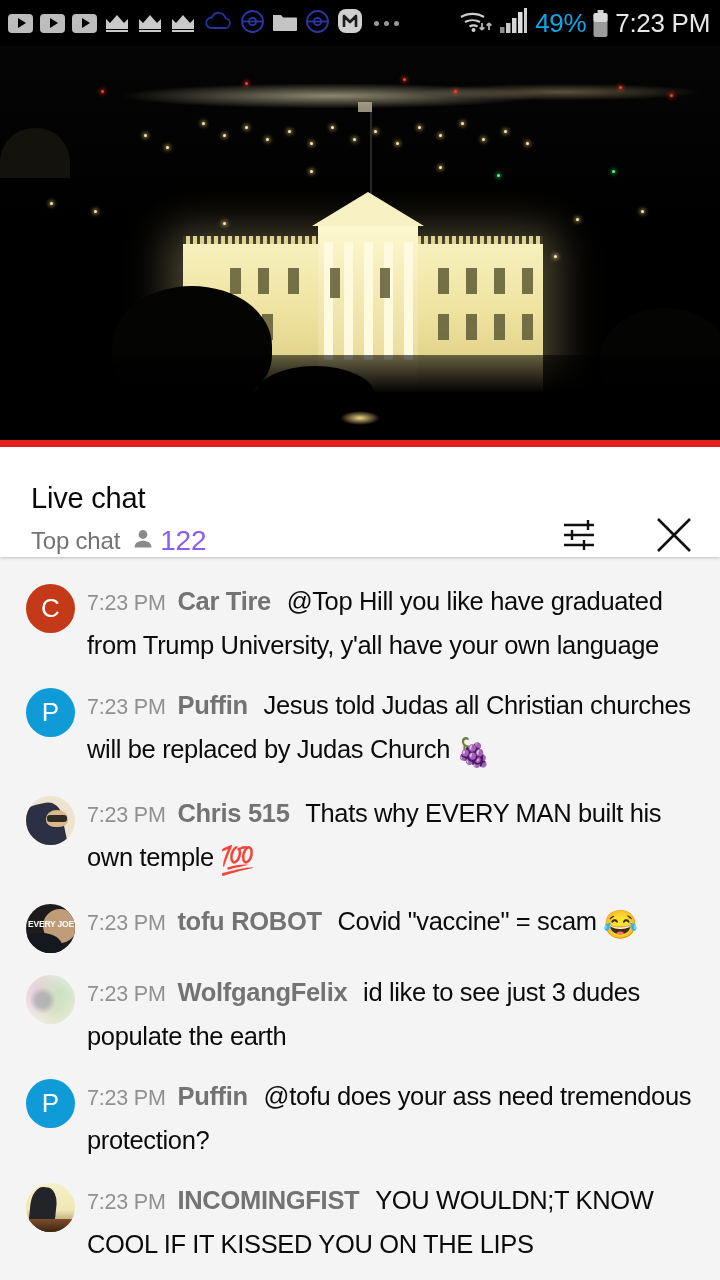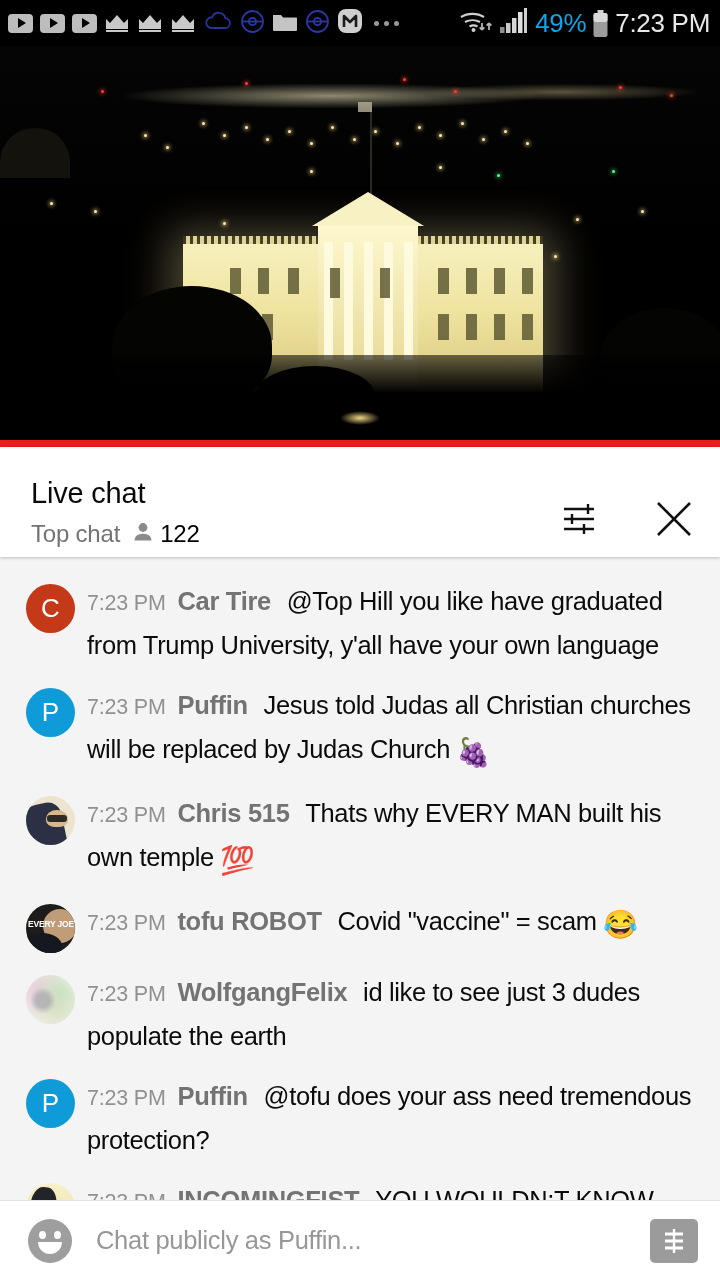--- a/index.html
+++ b/index.html
@@ -95,31 +95,31 @@
   .flag { position:absolute; left:358px; top:56px; width:14px; height:10px; background:#b9b39a; opacity:.8; }
   .jefferson {
     position:absolute; left:0px; top:82px; width:70px; height:50px;
     background:#14130e; border-radius:34px 34px 0 0; opacity:.95;
   }
   .progress { position:absolute; left:0; bottom:0; width:100%; height:7px; background:#e61f1f; }
 
   
   .chat-header {
     flex:0 0 110px; background:#fff; position:relative;
-    display:flex; align-items:center; padding:22px 24px 0 31px;
+    display:flex; align-items:flex-end; padding:22px 24px 0 31px;
     box-shadow:0 1px 3px rgba(0,0,0,.22);
     z-index:4;
     gap:32px;
   }
   .ch-texts { flex:1; }
   .ch-title { font-size:29px; color:#0a0a0a; line-height:1.05; letter-spacing:-0.2px; }
   .ch-sub { display:flex; align-items:center; gap:12px; margin-top:12px; }
   .ch-sub-label { font-size:24px; color:#737373; letter-spacing:-0.2px; }
   .ch-viewers { display:flex; align-items:center; gap:6px; }
-  .ch-count { font-size:24px; color:#000000; letter-spacing:-0.2px; }
+  .ch-count { font-size:28px; color:#8b5cf6; letter-spacing:-0.2px; }
   .ch-actions { display:flex; align-items:center; gap:48px; padding-top:12px; }
   .icon-btn { width:44px; height:44px; display:flex; align-items:center; justify-content:center; }
 
   
   .chat-list {
     flex:1 1 auto; background:#f4f4f4; overflow:hidden;
     padding:14px 0 6px 0; position:relative;
   }
   .msg { display:flex; padding:9px 22px 9px 26px; align-items:flex-start; }
   .avatar {
@@ -490,28 +490,14 @@
       <div class="avatar av-photo-fist"></div>
       <div class="msg-body">
         <span class="ts">7:23 PM</span>
         <span class="author">INCOMINGFIST</span>
         <span class="body-text">YOU WOULDN;T KNOW COOL IF IT KISSED YOU ON THE LIPS</span>
       </div>
     </div>
 
   </div>
 
-  <div class="input-bar">
-    <span class="emoji-btn">
-      <i class="eye-l"></i>
-        <i class="eye-r"></i>
-        <i class="mouth"></i>
-    </span>
-    <span class="chat-placeholder" title="Chat publicly as Puffin...">Chat publicly as Puffin...</span>
-    <span class="super-btn">
-      <svg width="26" height="28" viewBox="0 0 26 28">
-        <path d="M13 2v24" stroke="#fff" stroke-width="2.4"></path>
-        <path d="M4 7h18M4 14h18M4 21h18" stroke="#fff" stroke-width="3.2"></path>
-      </svg>
-    </span>
-  </div>
 
 </div>
 
 </body></html>

